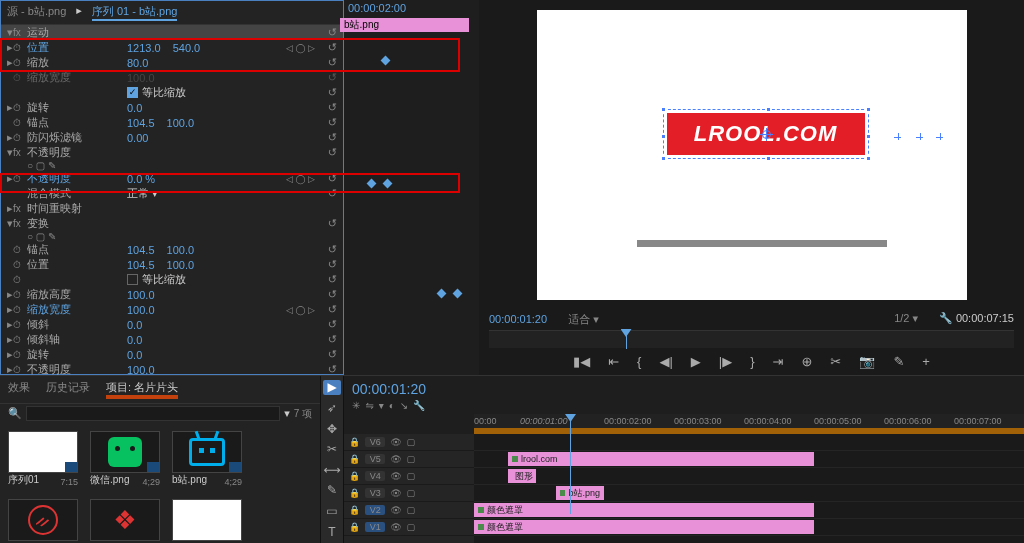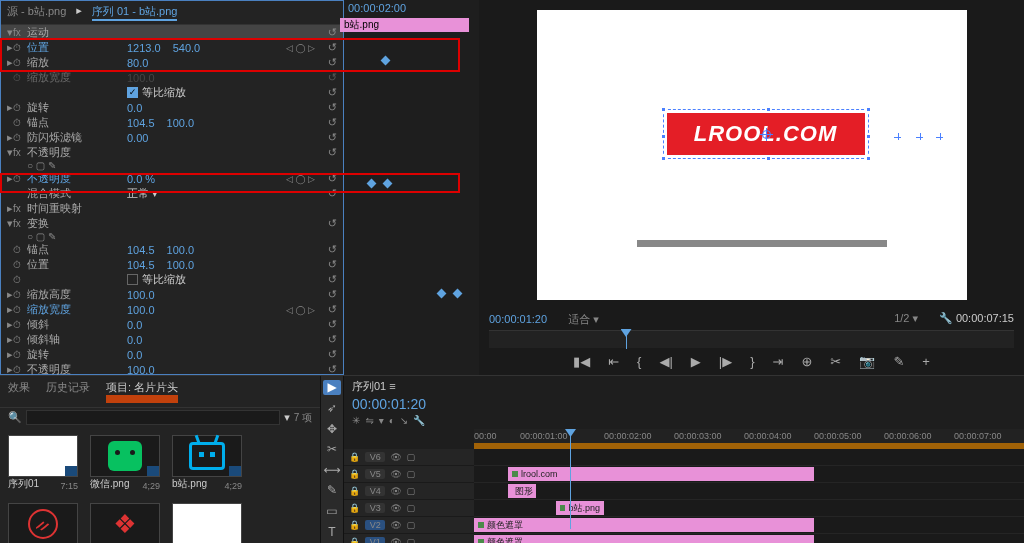--- a/index.html
+++ b/index.html
@@ -48,21 +48,21 @@
 .prog-ruler{height:18px;background:#222;margin:0 10px;position:relative;border-top:1px solid #333}
 .playhead-p{position:absolute;left:26%;top:0;width:1px;height:18px;background:#5fa3e0}
 .playhead-p::before{content:'';position:absolute;left:-5px;top:-2px;width:11px;height:8px;background:#5fa3e0;clip-path:polygon(0 0,100% 0,50% 100%)}
 .prog-controls{display:flex;justify-content:center;gap:18px;padding:6px;color:#aaa;font-size:13px}
 .prog-controls span{cursor:pointer}
 
 .bottom{display:flex;height:168px;border-top:1px solid #333}
 .project{width:320px;background:#232323;display:flex;flex-direction:column}
 .proj-tabs{display:flex;gap:16px;padding:4px 8px;font-size:11px;border-bottom:1px solid #333}
 .proj-tabs .ptab{color:#888;cursor:pointer}
-.proj-tabs .ptab.active{color:#ccc;border-bottom:8px solid #c2410c}
+.proj-tabs .ptab.active{color:#ccc;border-bottom:4px solid #c2410c}
 .proj-file{padding:3px 8px;color:#888;font-size:11px}
 .proj-search{display:flex;align-items:center;padding:2px 8px;gap:4px}
 .proj-search input{flex:1;background:#1a1a1a;border:1px solid #333;color:#888;font-size:10px;padding:1px 16px 1px 4px}
 .proj-count{color:#888;font-size:10px;margin-left:auto}
 .proj-grid{display:flex;flex-wrap:wrap;gap:12px;padding:8px}
 .proj-item{display:flex;flex-direction:column;align-items:flex-start;font-size:10px;color:#ccc}
 .thumb{width:70px;height:42px;border:1px solid #444;display:flex;align-items:center;justify-content:center;position:relative}
 .thumb .badge{position:absolute;right:0;bottom:0;width:12px;height:10px;background:#1a4a7a}
 .proj-item .dur{font-size:9px;color:#888;align-self:flex-end}
 
@@ -422,36 +422,35 @@
       <div class="tool">✥</div>
       <div class="tool">✂</div>
       <div class="tool">⟷</div>
       <div class="tool">✎</div>
       <div class="tool">▭</div>
       <div class="tool">T</div>
     </div>
 
   <div class="timeline">
     <div class="tl-header">
-      <div class="tl-seq"><span>序列01</span> ≡</div>
       <div class="tl-tc">00:00:01:20</div>
       <div class="tl-opts" id="tl-opts">
           <span>✳</span>
           <span>⇋</span>
           <span>▾</span>
           <span>◐</span>
           <span>↘</span>
           <span>🔧</span>
         </div>
     </div>
     <div style="position:relative;flex:1;display:flex;flex-direction:column">
       <div class="tl-ruler" id="tl-ruler">
         <div class="tl-playhead"></div>
       <span style="left: 0px;">00:00</span>
-          <span style="left: 46px;">00:00:01:00</span>
+          <span style="left: 46px; font-style: italic;">00:00:01:00</span>
           <span style="left: 130px;">00:00:02:00</span>
           <span style="left: 200px;">00:00:03:00</span>
           <span style="left: 270px;">00:00:04:00</span>
           <span style="left: 340px;">00:00:05:00</span>
           <span style="left: 410px;">00:00:06:00</span>
           <span style="left: 480px; text-align: right;">00:00:07:00</span>
         </div>
       <div class="tracks">
         <div class="track-headers" id="track-heads">
             <div class="track-head">

